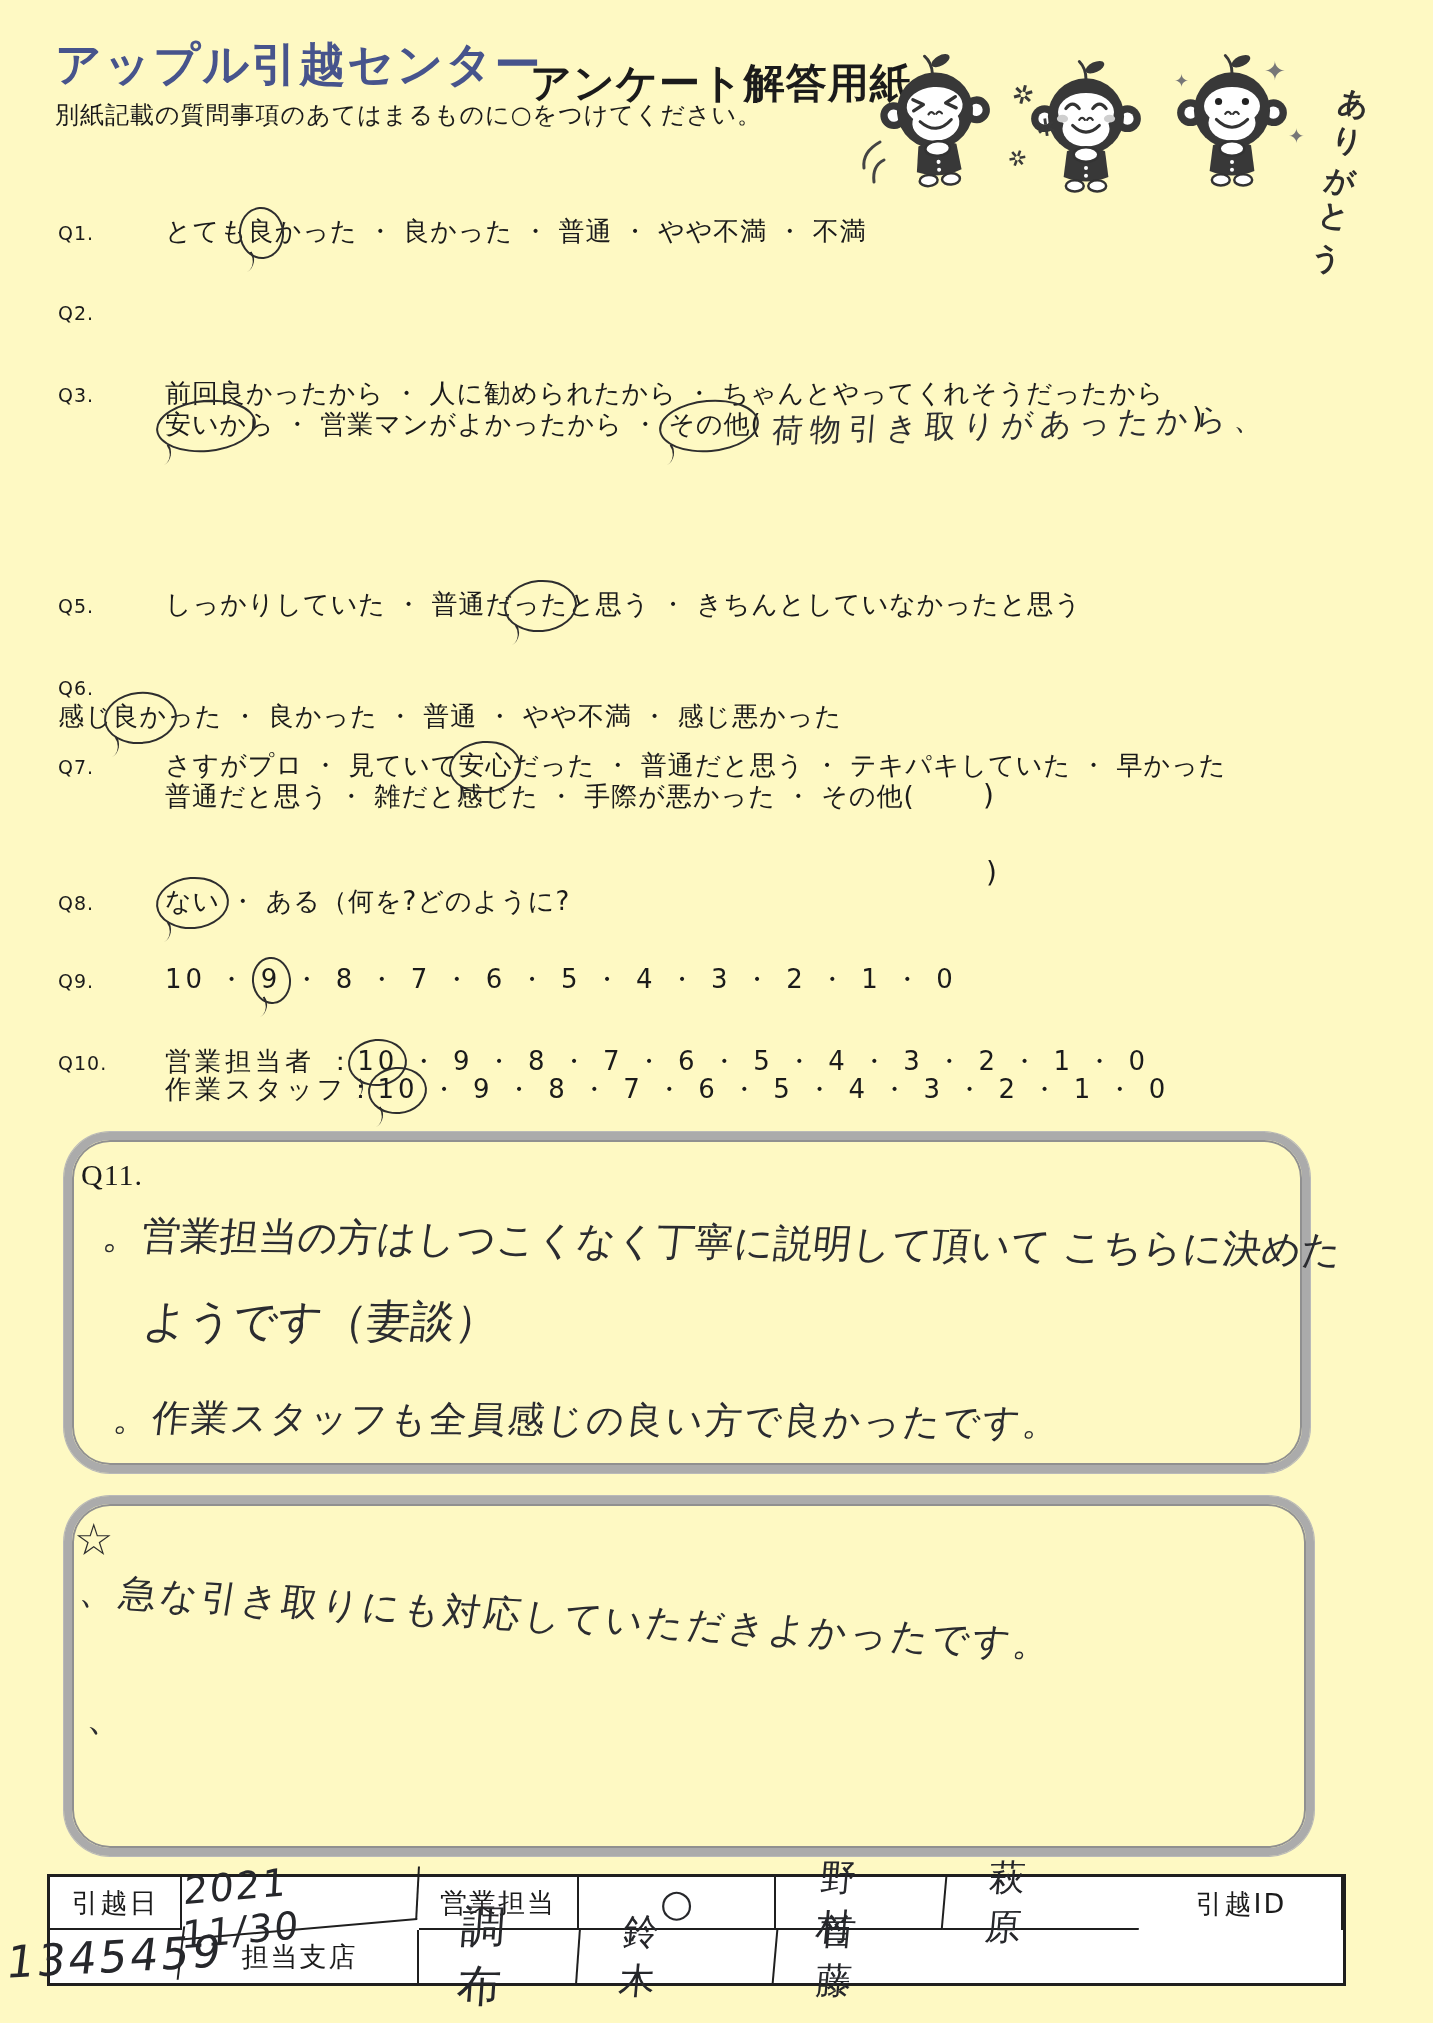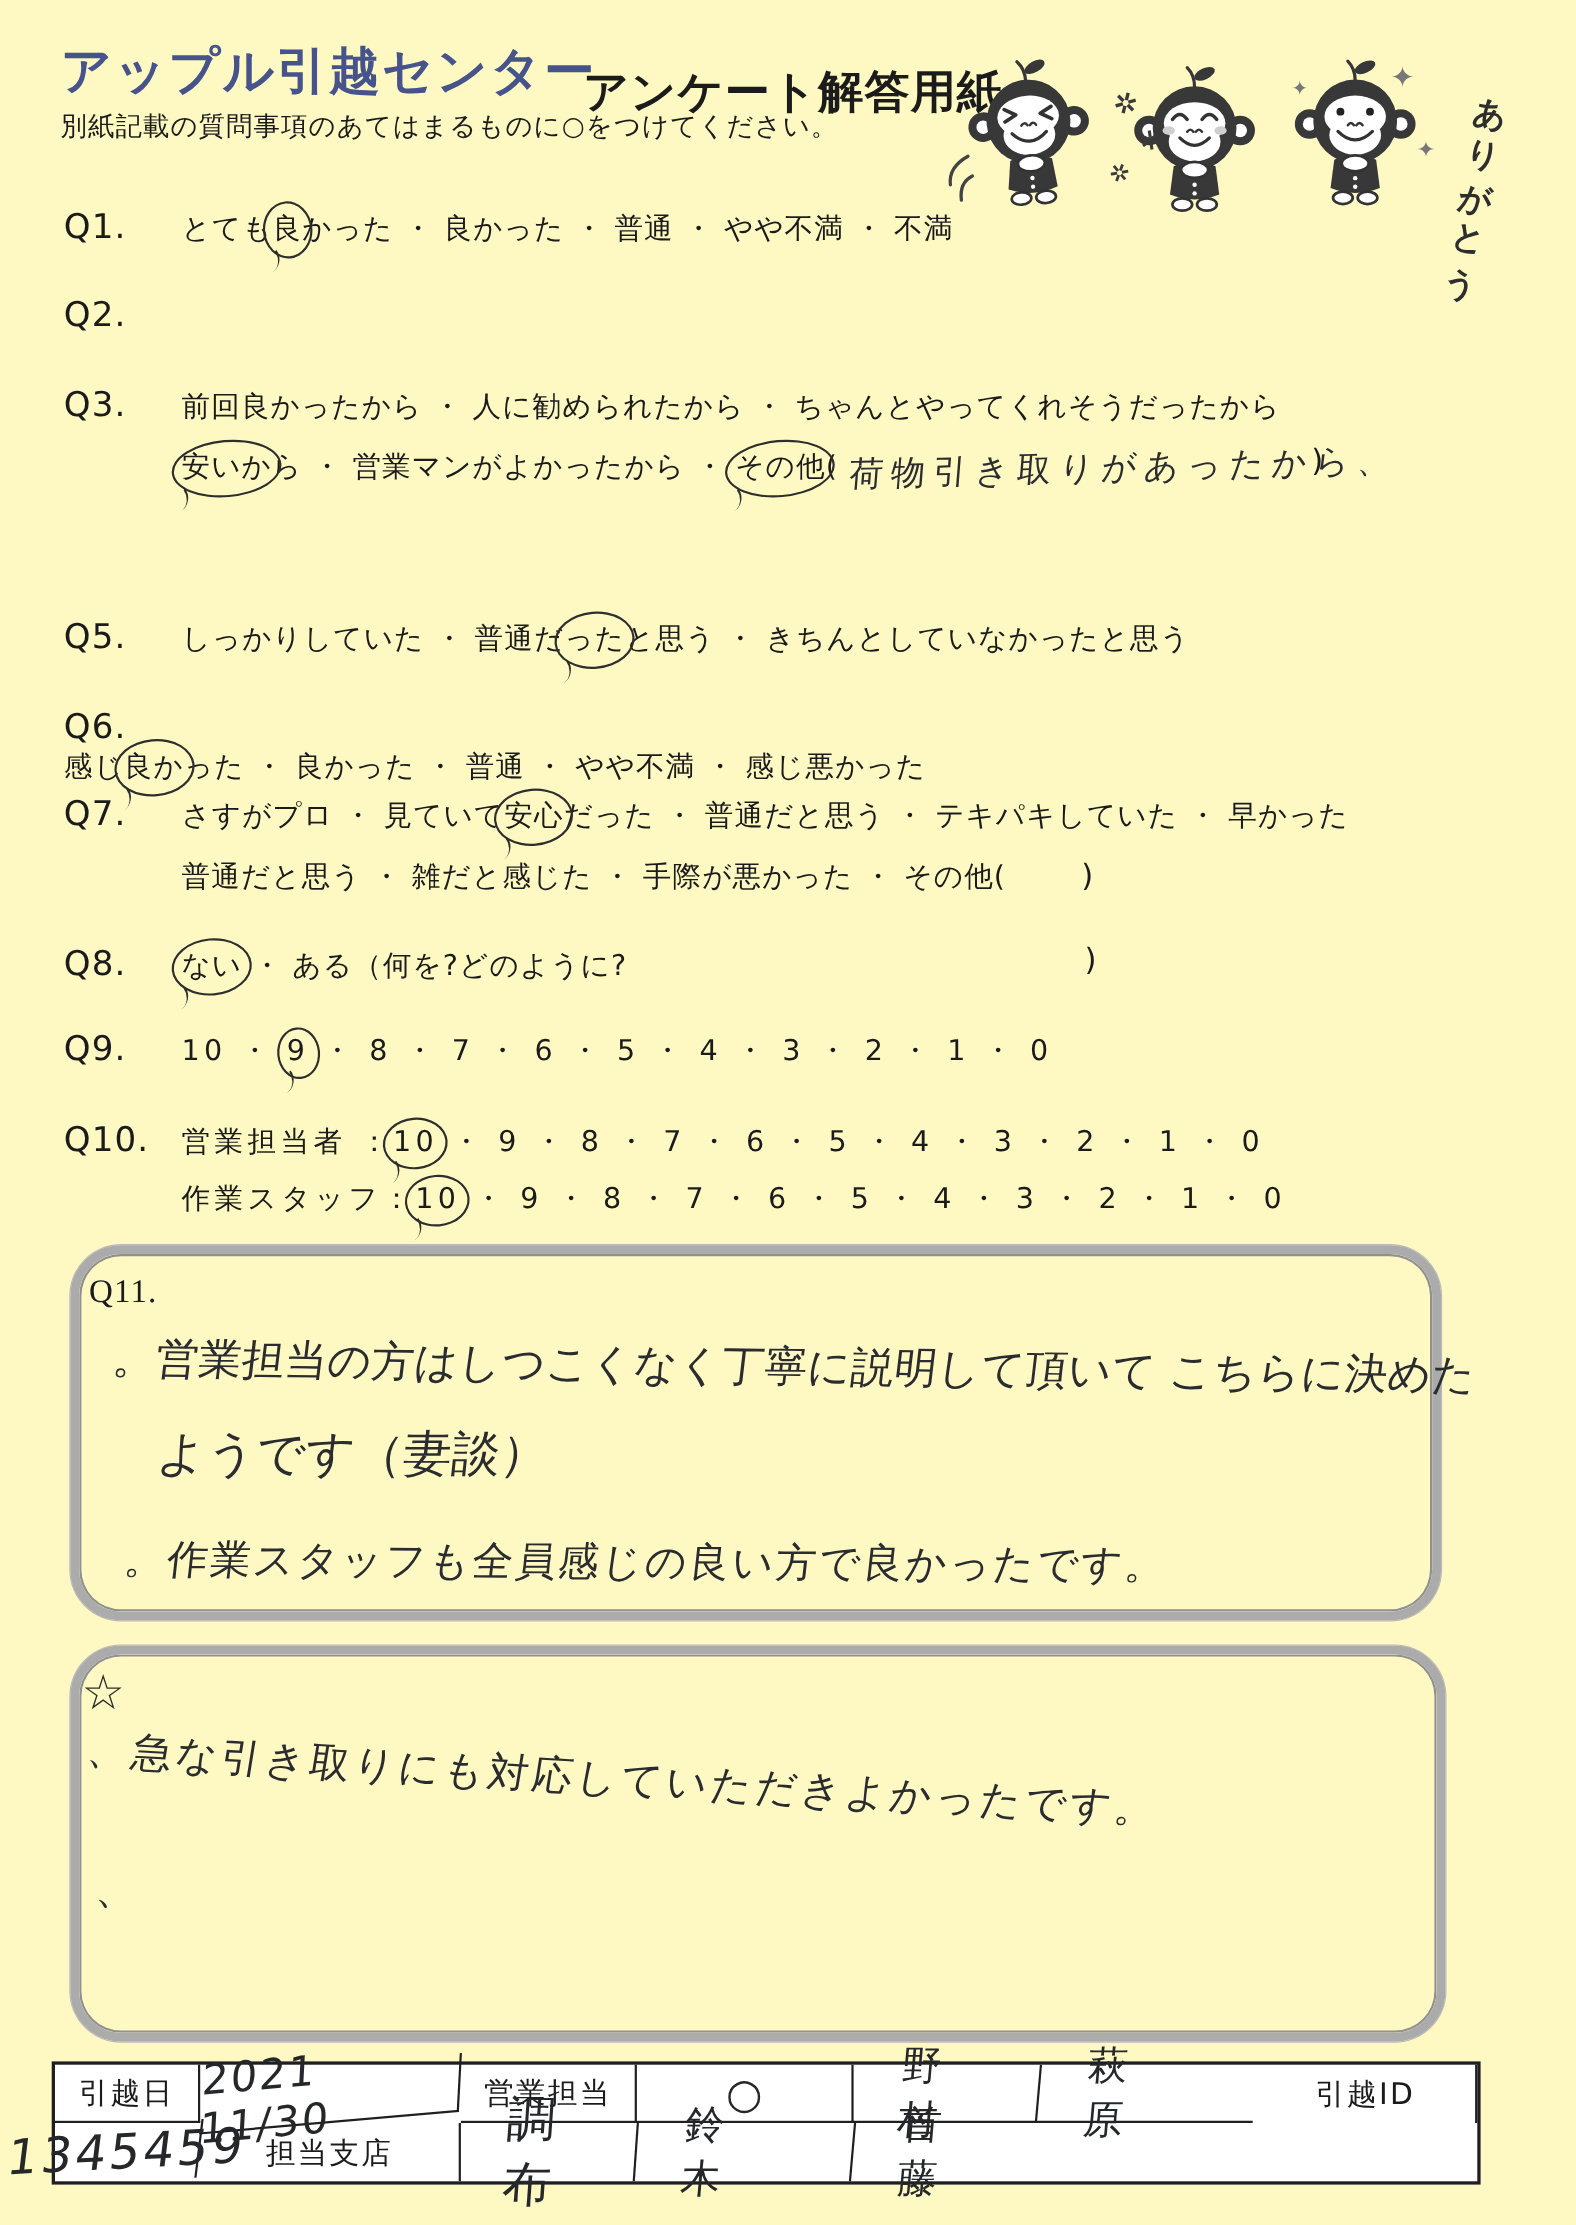--- a/index.html
+++ b/index.html
@@ -23,21 +23,21 @@
   .sp1{left:1174px;top:70px;font-size:18px;color:#777;}
   .sp2{left:1264px;top:56px;font-size:26px;color:#777;}
   .sp3{left:1288px;top:124px;font-size:20px;color:#777;}
   .motion{position:absolute;left:854px;top:138px;}
   .thanks{position:absolute;left:1322px;top:66px;writing-mode:vertical-rl;font-size:30px;font-weight:700;
           letter-spacing:5px;color:#2e2e2e;transform:rotate(10deg);}
 
   
   #qwrap{position:absolute;inset:0;}
   .q-row{position:absolute;white-space:nowrap;display:flex;align-items:baseline;}
-  .q-id{display:inline-block;width:107px;font-size:31px;letter-spacing:1px;}
+  .q-id{display:inline-block;width:107px;font-size:19px;letter-spacing:1px;margin-top:34px;}
   .q-text{font-size:26px;letter-spacing:1px;}
   .q-row.num .q-text{letter-spacing:4px;}
   .circled{position:relative;display:inline-block;}
   .circled::before{content:"";position:absolute;top:-7px;bottom:-10px;left:-9px;right:-9px;
       border:2.5px solid #2e2e2e;border-radius:50%;transform:rotate(-5deg);}
   .circled::after{content:"";position:absolute;left:-6px;bottom:-20px;width:13px;height:15px;
       border-right:2.5px solid #2e2e2e;border-radius:0 0 16px 0;transform:rotate(-35deg);}
   .hand-inline{display:inline-block;font-size:31px;letter-spacing:7px;color:#2c2d31;
       transform:rotate(-1.5deg) skewX(-6deg);margin-left:10px;vertical-align:-2px;}
   .close-paren{position:absolute;font-size:28px;color:#1b1b1b;}

